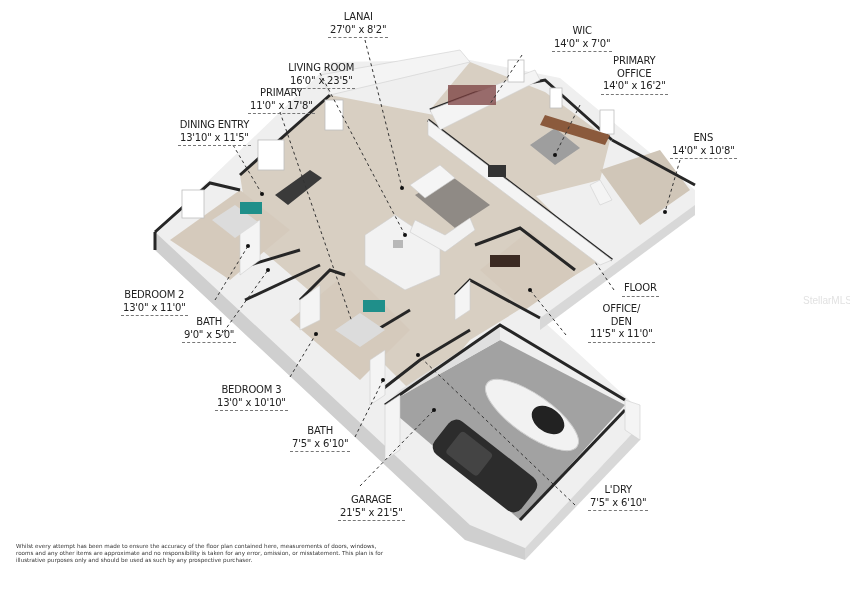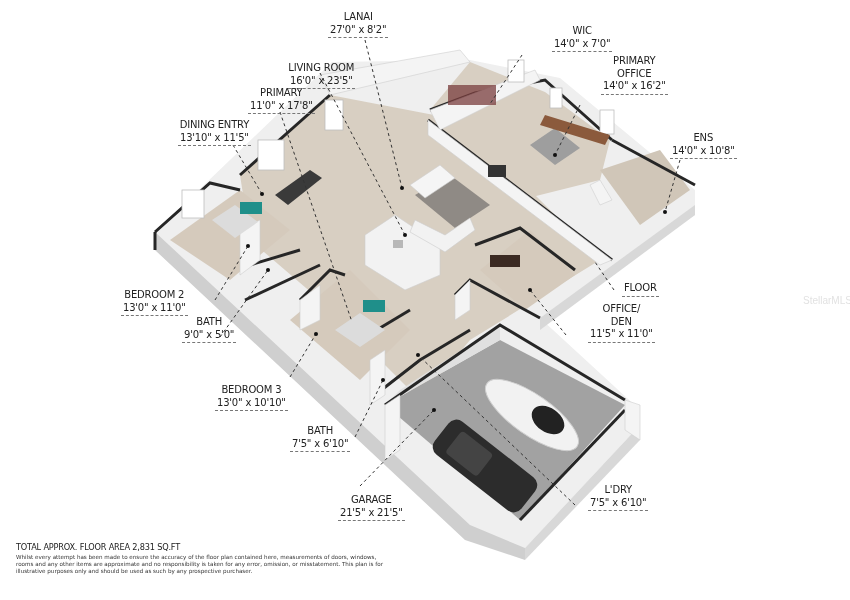--- a/index.html
+++ b/index.html
@@ -191,15 +191,14 @@
 <div class="label" style="left:338px;top:466px;margin-top:28px;">
   <div>GARAGE</div><span class="dim">21'5" x 21'5"</span>
 </div>
 <div class="label" style="left:588px;top:484px;">
   <div>L'DRY</div><span class="dim">7'5" x 6'10"</span>
 </div>
 
 <div class="wm">StellarMLS</div>
 
 <div class="footer">
-  <div class="area">TOTAL APPROX. FLOOR AREA 2,831 SQ.FT</div>
   <div class="disc">Whilst every attempt has been made to ensure the accuracy of the floor plan contained here, measurements of doors, windows, rooms and any other items are approximate and no responsibility is taken for any error, omission, or misstatement. This plan is for illustrative purposes only and should be used as such by any prospective purchaser.</div>
 </div>
 
 </body></html>

